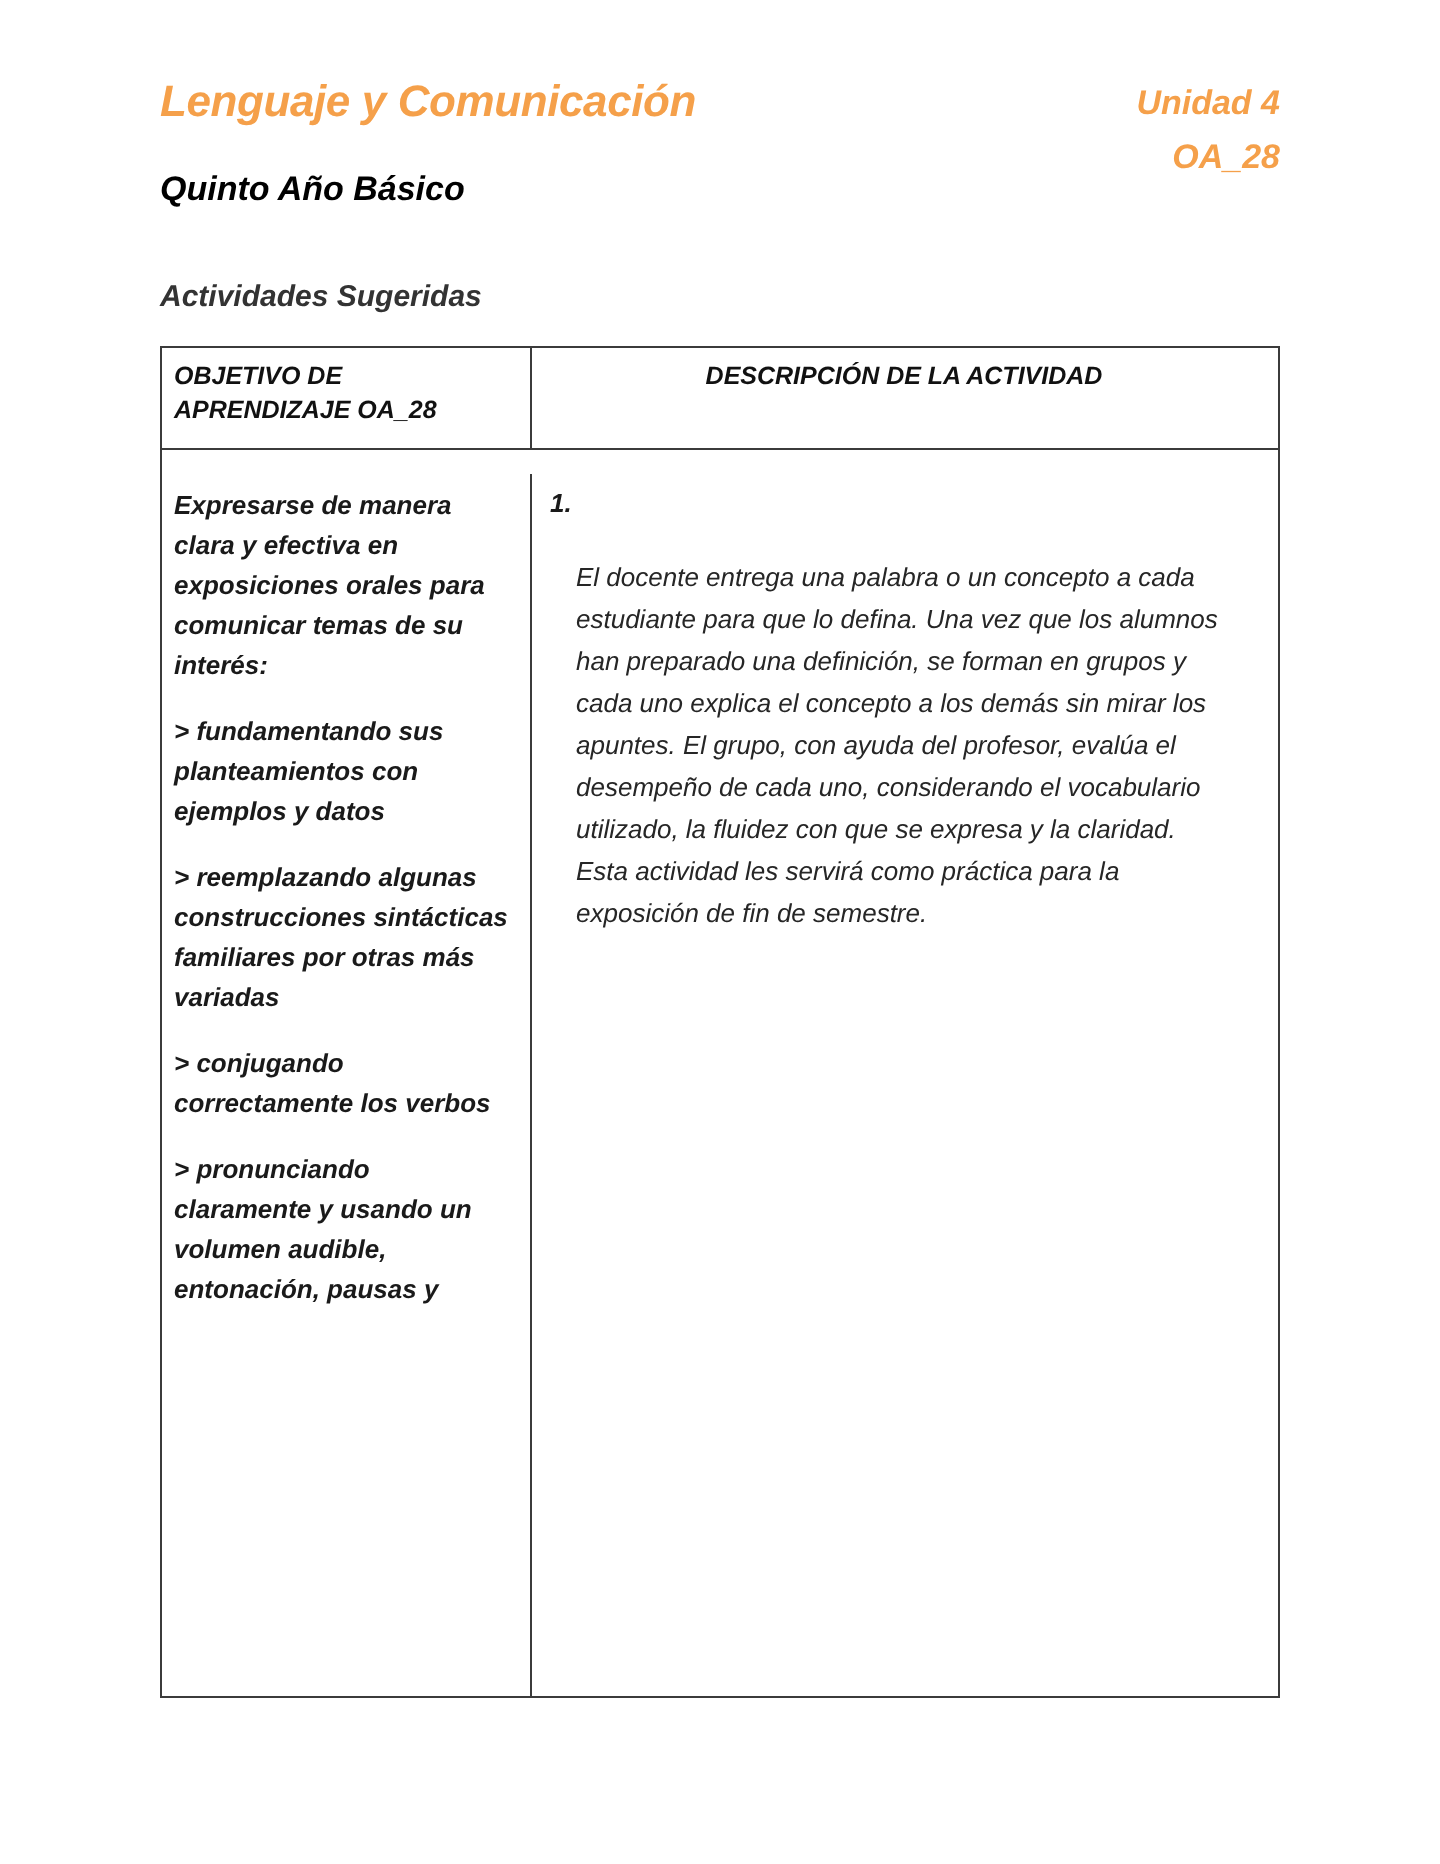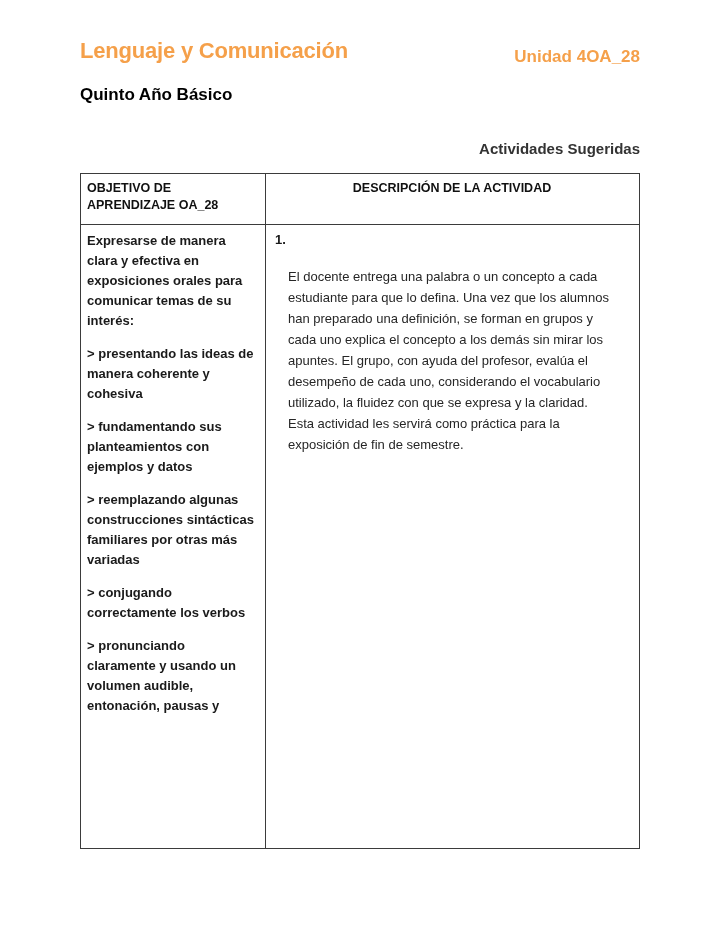--- a/index.html
+++ b/index.html
@@ -13,39 +13,40 @@
     font-family: "Liberation Sans", sans-serif;
     color: #1a1a1a;
     overflow: hidden;
   }
 
   .page {
     position: relative;
     width: 643px;
     height: 932px;
     box-sizing: border-box;
+    font-style: italic;
   }
 
   
   .doc-header {
     position: absolute;
     left: 80px;
     top: 38px;
     width: 560px;
     display: flex;
     justify-content: space-between;
     align-items: flex-start;
   }
   .header-left {
     display: flex;
     flex-direction: column;
   }
   .header-right {
     display: flex;
-    flex-direction: row;
+    flex-direction: column;
     align-items: flex-end;
     padding-top: 3px;
   }
   .subject-title {
     font-size: 22px;
     font-weight: bold;
     color: #F5A04A;
     line-height: 26px;
     letter-spacing: -0.2px;
     white-space: nowrap;
@@ -73,39 +74,40 @@
     margin-top: 5px;
     white-space: nowrap;
   }
 
   
   .section-heading {
     position: absolute;
     left: 80px;
     top: 140px;
     width: 560px;
-    text-align: right;
+    text-align: left;
     font-size: 15px;
     font-weight: bold;
     color: #333333;
   }
 
   
   .activity-table {
     position: absolute;
     left: 80px;
     top: 173px;
     width: 560px;
     height: 676px;
     border: 1px solid #3b3b3b;
     box-sizing: border-box;
     display: flex;
     flex-direction: column;
     overflow: hidden;
     background: #ffffff;
+    gap: 12px;
   }
   .table-head-row {
     display: flex;
     height: 51px;
     flex: 0 0 auto;
     border-bottom: 1px solid #3b3b3b;
     box-sizing: border-box;
   }
   .table-body-row {
     display: flex;
@@ -204,21 +206,20 @@
       </div>
       <div class="col-right">
         <div class="head-right-text">DESCRIPCIÓN DE LA ACTIVIDAD</div>
       </div>
     </div>
 
     <div class="table-body-row">
       <div class="col-left">
         <div class="oa-block" id="oa-block">
             <p>Expresarse de manera clara y efectiva en exposiciones orales para comunicar temas de su interés:</p>
-            <p>&gt; presentando las ideas de manera coherente y cohesiva</p>
             <p>&gt; fundamentando sus planteamientos con ejemplos y datos</p>
             <p>&gt; reemplazando algunas construcciones sintácticas familiares por otras más variadas</p>
             <p>&gt; conjugando correctamente los verbos</p>
             <p>&gt; pronunciando claramente y usando un volumen audible, entonación, pausas y</p>
           </div>
       </div>
       <div class="col-right">
         <p class="act-number">1.</p>
         <p class="act-body">El docente entrega una palabra o un concepto a cada estudiante para que lo defina. Una vez que los alumnos han preparado una definición, se forman en grupos y cada uno explica el concepto a los demás sin mirar los apuntes. El grupo, con ayuda del profesor, evalúa el desempeño de cada uno, considerando el vocabulario utilizado, la fluidez con que se expresa y la claridad. Esta actividad les servirá como práctica para la exposición de fin de semestre.</p>
       </div>

